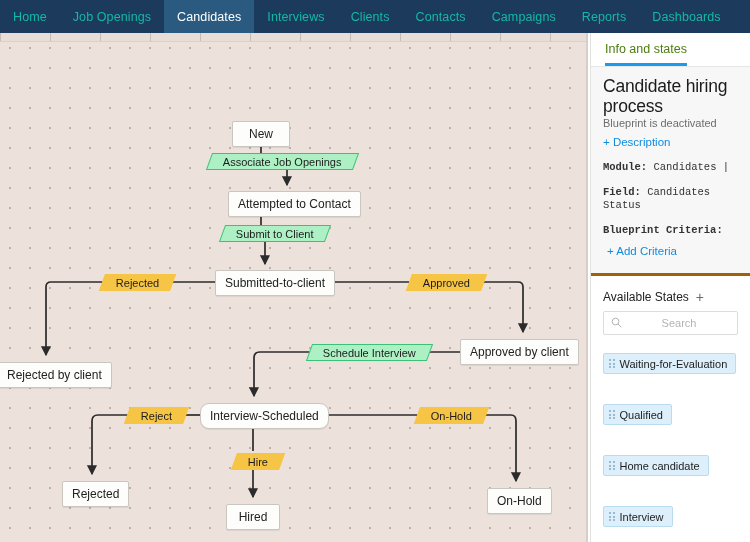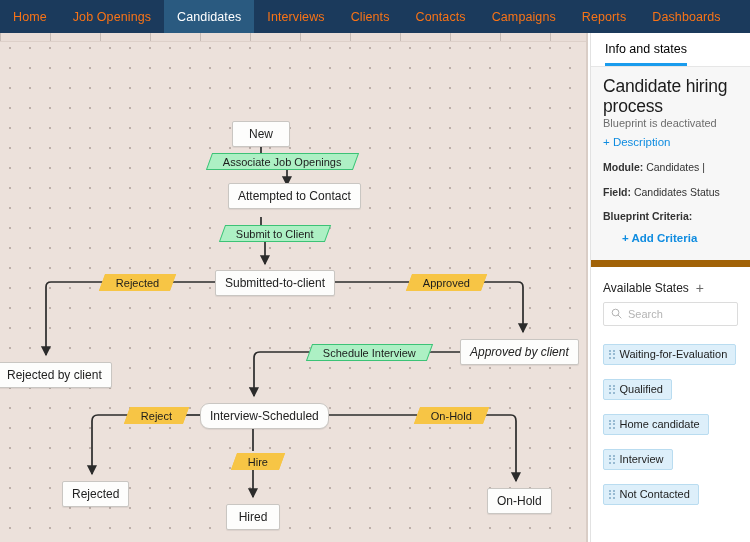--- a/index.html
+++ b/index.html
@@ -14,21 +14,21 @@
   #topnav {
     position: absolute; left: 0; top: 0;
     width: 750px; height: 33px;
     background: #1b3a5c;
     display: flex; align-items: stretch;
     z-index: 40;
   }
   .nav-item {
     display: flex; align-items: center;
     padding: 0 13px;
-    color: #f97316;
+    color: #14b8a6;
     font-size: 12.5px;
     letter-spacing: .1px;
     white-space: nowrap;
     cursor: pointer;
   }
   .nav-item.active {
     background: #2a5a80;
     color: #ffffff;
   }
 
@@ -110,44 +110,44 @@
     border-left: 1px solid #e2e2e2;
     overflow: hidden;
   }
   #panel-tabs {
     height: 34px;
     border-bottom: 1px solid #e6e6e6;
     display: flex; align-items: flex-end;
     padding-left: 14px;
   }
   #tab-info {
-    font-size: 12.5px; color: #000000;
+    font-size: 12.5px; color: #4d7c0f;
     padding-bottom: 7px;
     border-bottom: 3px solid #1a9ced;
     cursor: pointer;
   }
   #info-block {
     background: #f7f7f7;
     padding: 9px 12px 14px 12px;
-    border-bottom: 7px solid #a16207;
+    border-bottom: 3px solid #a16207;
   }
   #bp-title {
     font-size: 17.5px; line-height: 20px;
     color: #1b1b1b; font-weight: 400;
     letter-spacing: -.2px;
   }
   #bp-sub { font-size: 11px; color: #6d6d6d; margin-top: 1px; }
   .blue-link {
     font-size: 11.5px; color: #0f8ce0; cursor: pointer;
     display: inline-block; margin-top: 7px;
   }
-  .meta-line { font-size: 10.5px; color: #333333; line-height: 13.5px; margin-top: 11px; }
+  .meta-line { font-size: 10.5px; color: #333333; line-height: 13.5px; margin-top: 11px; font-family: Liberation Mono, monospace; }
   .meta-line b { font-weight: bold; }
   #meta { margin-top: 9px; }
-  #add-criteria { margin-top: 8px; margin-left: 19px; font-weight: bold; }
+  #add-criteria { margin-top: 8px; margin-left: 4px; }
 
   #states-head {
     display: flex; 
     padding: 14px 12px 7px 12px;
     font-size: 12px; color: #222222;
   }
   #states-head .plus {
     margin-left: 7px; color: #6a6a6a; font-size: 14px; line-height: 1;
     cursor: pointer;
   }
@@ -159,35 +159,35 @@
     background: #ffffff;
     display: flex; align-items: center;
     padding: 0 7px;
     cursor: text;
   }
   #search-box .mag { margin-right: 6px; flex: 0 0 auto; }
   #search-input {
     border: none; outline: none;
     font-size: 11px; color: #333;
     font-family: "Liberation Sans", sans-serif;
-    width: 100%; background: transparent;
+    width: 100%; background: transparent; text-align: center;
   }
   #search-input::placeholder { color: #b4b4b4; }
 
   #state-list { padding: 12px 12px 0 12px; }
   .state-chip {
     display: inline-flex; align-items: center;
     background: #ddeffa;
     border: 1px solid #b9dcf0;
     border-radius: 2px;
     height: 21px;
     padding: 0 8px 0 5px;
     font-size: 11px;
     color: #1d1d1d;
-    margin-bottom: 8px;
+    margin-bottom: 24px;
     cursor: grab;
     max-width: 100%;
     white-space: nowrap;
   }
   .grip {
     display: inline-grid;
     grid-template-columns: 2px 2px;
     grid-gap: 1.5px;
     margin-right: 5px;
     flex: 0 0 auto;
@@ -242,24 +242,24 @@
       <path d="M306,382 L417,382"></path>
       <path d="M477,382 L511,382 Q516,382 516,388 L516,448" marker-end="url(#ah)"></path>
 
       <path d="M253,396 L253,418"></path>
       <path d="M253,436 L253,464" marker-end="url(#ah)"></path>
     </g>
   </svg>
 
   <div id="node-layer">
       <div class="node" style="left: 232px; top: 88px; min-width: 58px;">New</div>
-      <div class="node" style="left: 228px; top: 150px; min-width: 117px;">Attempted to Contact</div>
+      <div class="node" style="left: 228px; top: 158px; min-width: 117px;">Attempted to Contact</div>
       <div class="node" style="left: 215px; top: 237px; min-width: 100px;">Submitted-to-client</div>
       <div class="node" style="left: -3px; top: 329px; min-width: 98px;">Rejected by client</div>
-      <div class="node" style="left: 460px; top: 306px; min-width: 98px; font-style: italic;">Approved by client</div>
+      <div class="node" style="left: 460px; top: 306px; min-width: 98px;">Approved by client</div>
       <div class="node" style="left: 200px; top: 370px; min-width: 106px; border-radius: 9px;">Interview-Scheduled</div>
       <div class="node" style="left: 62px; top: 448px; min-width: 60px;">Rejected</div>
       <div class="node" style="left: 226px; top: 471px; min-width: 54px;">Hired</div>
       <div class="node" style="left: 487px; top: 455px; min-width: 58px;">On-Hold</div>
     </div>
   <div id="trans-layer">
       <div class="trans green" style="left: 209px; top: 120px;">
         <span>Associate Job Openings</span>
       </div>
       <div class="trans green" style="left: 222px; top: 192px;">

